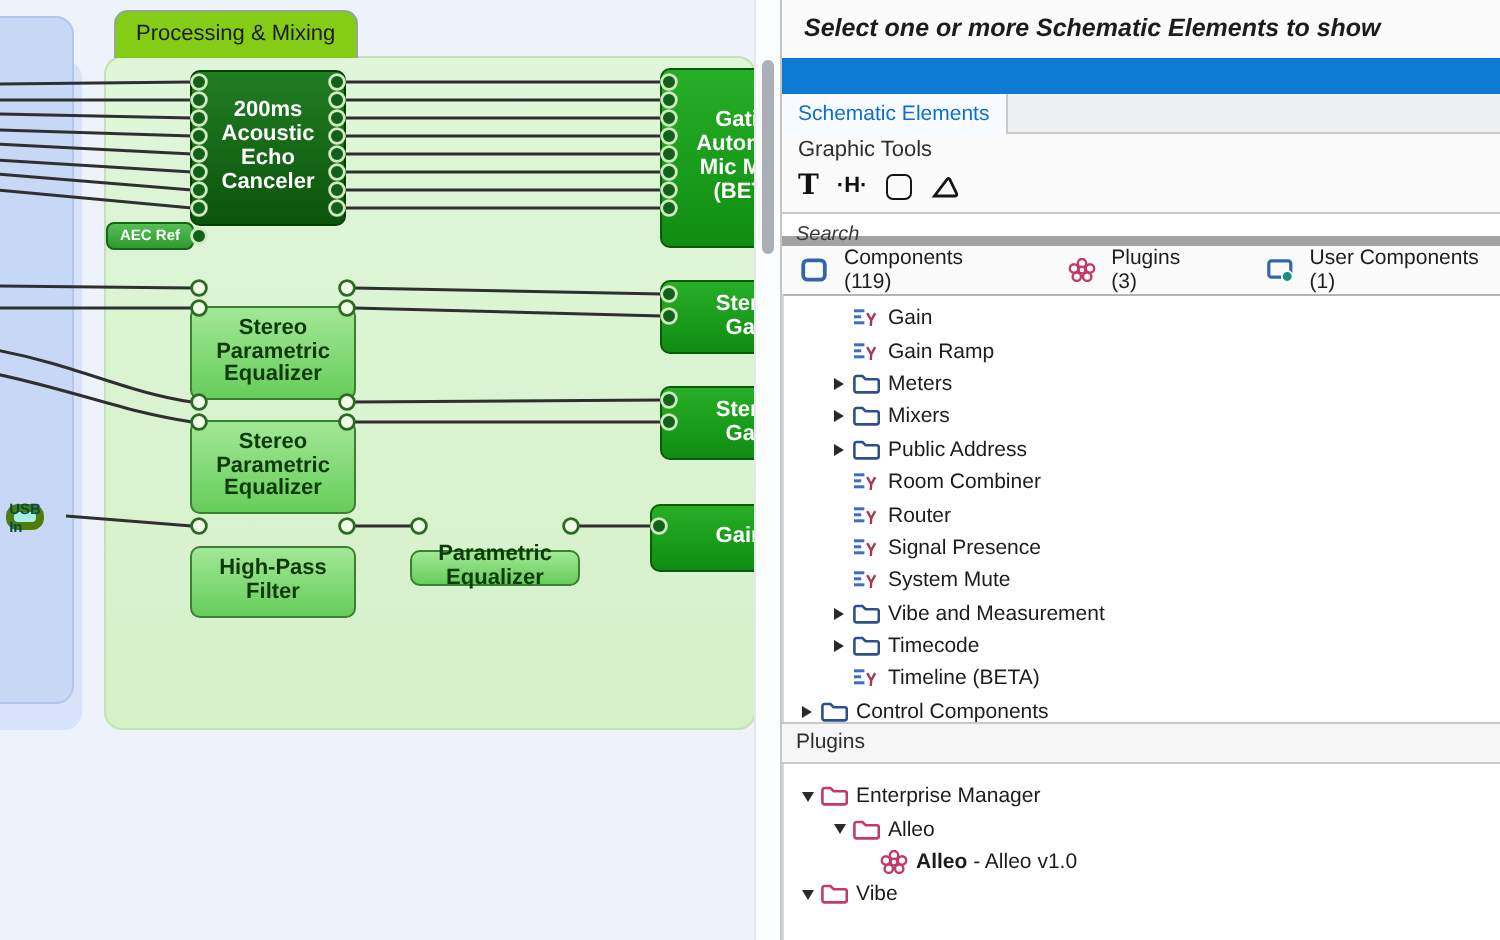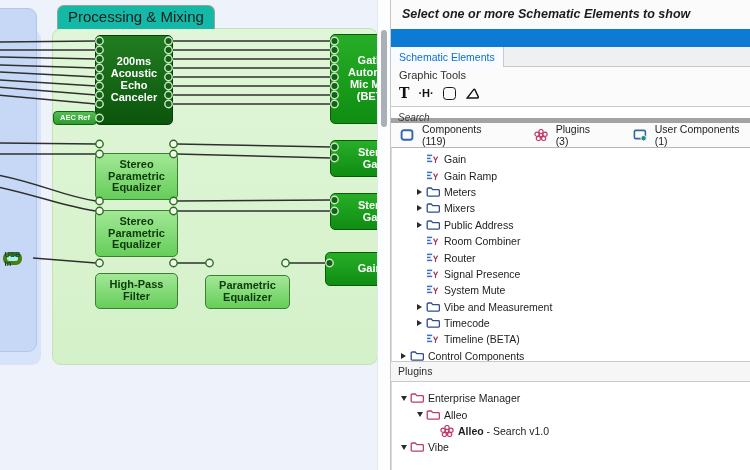--- a/index.html
+++ b/index.html
@@ -7,36 +7,36 @@
   .app{position:relative;width:750px;height:470px;overflow:hidden;
        font-family:"Liberation Sans",sans-serif;background:#eef3fb;}
 
   
   .canvas{position:absolute;left:0;top:0;width:390px;height:470px;overflow:hidden;background:#eef3fb;}
   .blue-outer{position:absolute;left:-16px;top:30px;width:57px;height:335px;border-radius:9px;background:#d7e3f8;}
   .blue-inner{position:absolute;left:-16px;top:8px;width:53px;height:344px;border-radius:9px;background:#c6d8f6;border:1px solid #b2c6ee;}
   .group{position:absolute;left:52px;top:28px;width:326px;height:337px;border-radius:9px;
          background:linear-gradient(180deg,#e0f6d8,#d4f1c9);border:1px solid #c3e2b6;}
   .group-tab{position:absolute;left:57px;top:5px;height:24px;padding:0 10px;line-height:22px;
-         background:#14b8a6;border:1px solid #8fa98f;border-bottom:none;border-radius:7px 7px 0 0;
-         font-size:15px;color:#1c1c1c;}
+         background:#84cc16;border:1px solid #8fa98f;border-bottom:none;border-radius:7px 7px 0 0;
+         font-size:11px;color:#1c1c1c;}
   .blk{position:absolute;display:flex;align-items:center;justify-content:center;text-align:center;
        font-weight:bold;font-size:11px;line-height:1.07;border-radius:5px;}
   .blk .in{pointer-events:none;}
   .dark{background:linear-gradient(180deg,#217d21,#0b540c);border:1px solid #063f06;color:#fff;}
   .bright{background:linear-gradient(180deg,#27ae27,#0f8d12);border:1px solid #0a5a0a;color:#fff;}
   .light{background:linear-gradient(180deg,#a2e896,#66cd5a);border:1px solid #3b7f33;color:#0d3a08;margin-top:20px;}
-  .b-aec{left:95px;top:35px;width:78px;height:90px;}
+  .b-aec{left:95px;top:35px;width:78px;height:78px;}
   .b-gating{left:330px;top:34px;width:90px;height:90px;}
   .b-peq1{left:95px;top:133px;width:83px;height:47px;}
   .b-sg1{left:330px;top:140px;width:90px;height:37px;}
   .b-peq2{left:95px;top:190px;width:83px;height:47px;}
   .b-sg2{left:330px;top:193px;width:90px;height:37px;}
   .b-hpf{left:95px;top:253px;width:83px;height:36px;}
-  .b-peq3{left:205px;top:255px;width:85px;height:34px;}
+  .b-peq3{left:205px;top:255px;width:85px;height:18px;}
   .b-gain{left:325px;top:252px;width:90px;height:34px;}
   .badge-aec{position:absolute;left:53px;top:111px;height:14px;padding:0 6px;border-radius:4px;
       background:linear-gradient(180deg,#54c054,#2f9a2f);border:1px solid #156315;color:#fff;
       font-size:7.5px;font-weight:bold;line-height:12px;}
   .badge-aec::after{content:"";position:absolute;right:-6px;top:2px;width:0;height:0;
       border-left:6px solid #2f9a2f;border-top:4.5px solid transparent;border-bottom:4.5px solid transparent;}
   .badge-usb{position:absolute;left:3px;top:252px;width:19px;height:13px;border-radius:6px;
       background:#a7efe3;border:4px solid #4d7c0f;color:#064c46;font-size:7.5px;font-weight:bold;
       display:flex;align-items:center;justify-content:center;}
   .wires{position:absolute;left:0;top:0;pointer-events:none;}
@@ -431,21 +431,21 @@
             <use href="#sym-folder"></use>
           </svg>
           <span>Alleo</span>
         </div>
       <div class="trow">
           <span class="sp2"></span>
           <span class="arrslot"></span>
           <svg class="ticon pink" viewBox="0 0 14 12">
             <use href="#sym-flower"></use>
           </svg>
-          <span><span class="bname">Alleo</span><span> - Search v1.0</span></span>
+          <span><span class="bname">Alleo</span><span> - Alleo v1.0</span></span>
         </div>
       <div class="trow">
           <span class="arrslot">
             <span class="arr-d"></span>
           </span>
           <svg class="ticon pink" viewBox="0 0 14 12">
             <use href="#sym-folder"></use>
           </svg>
           <span>Vibe</span>
         </div>

